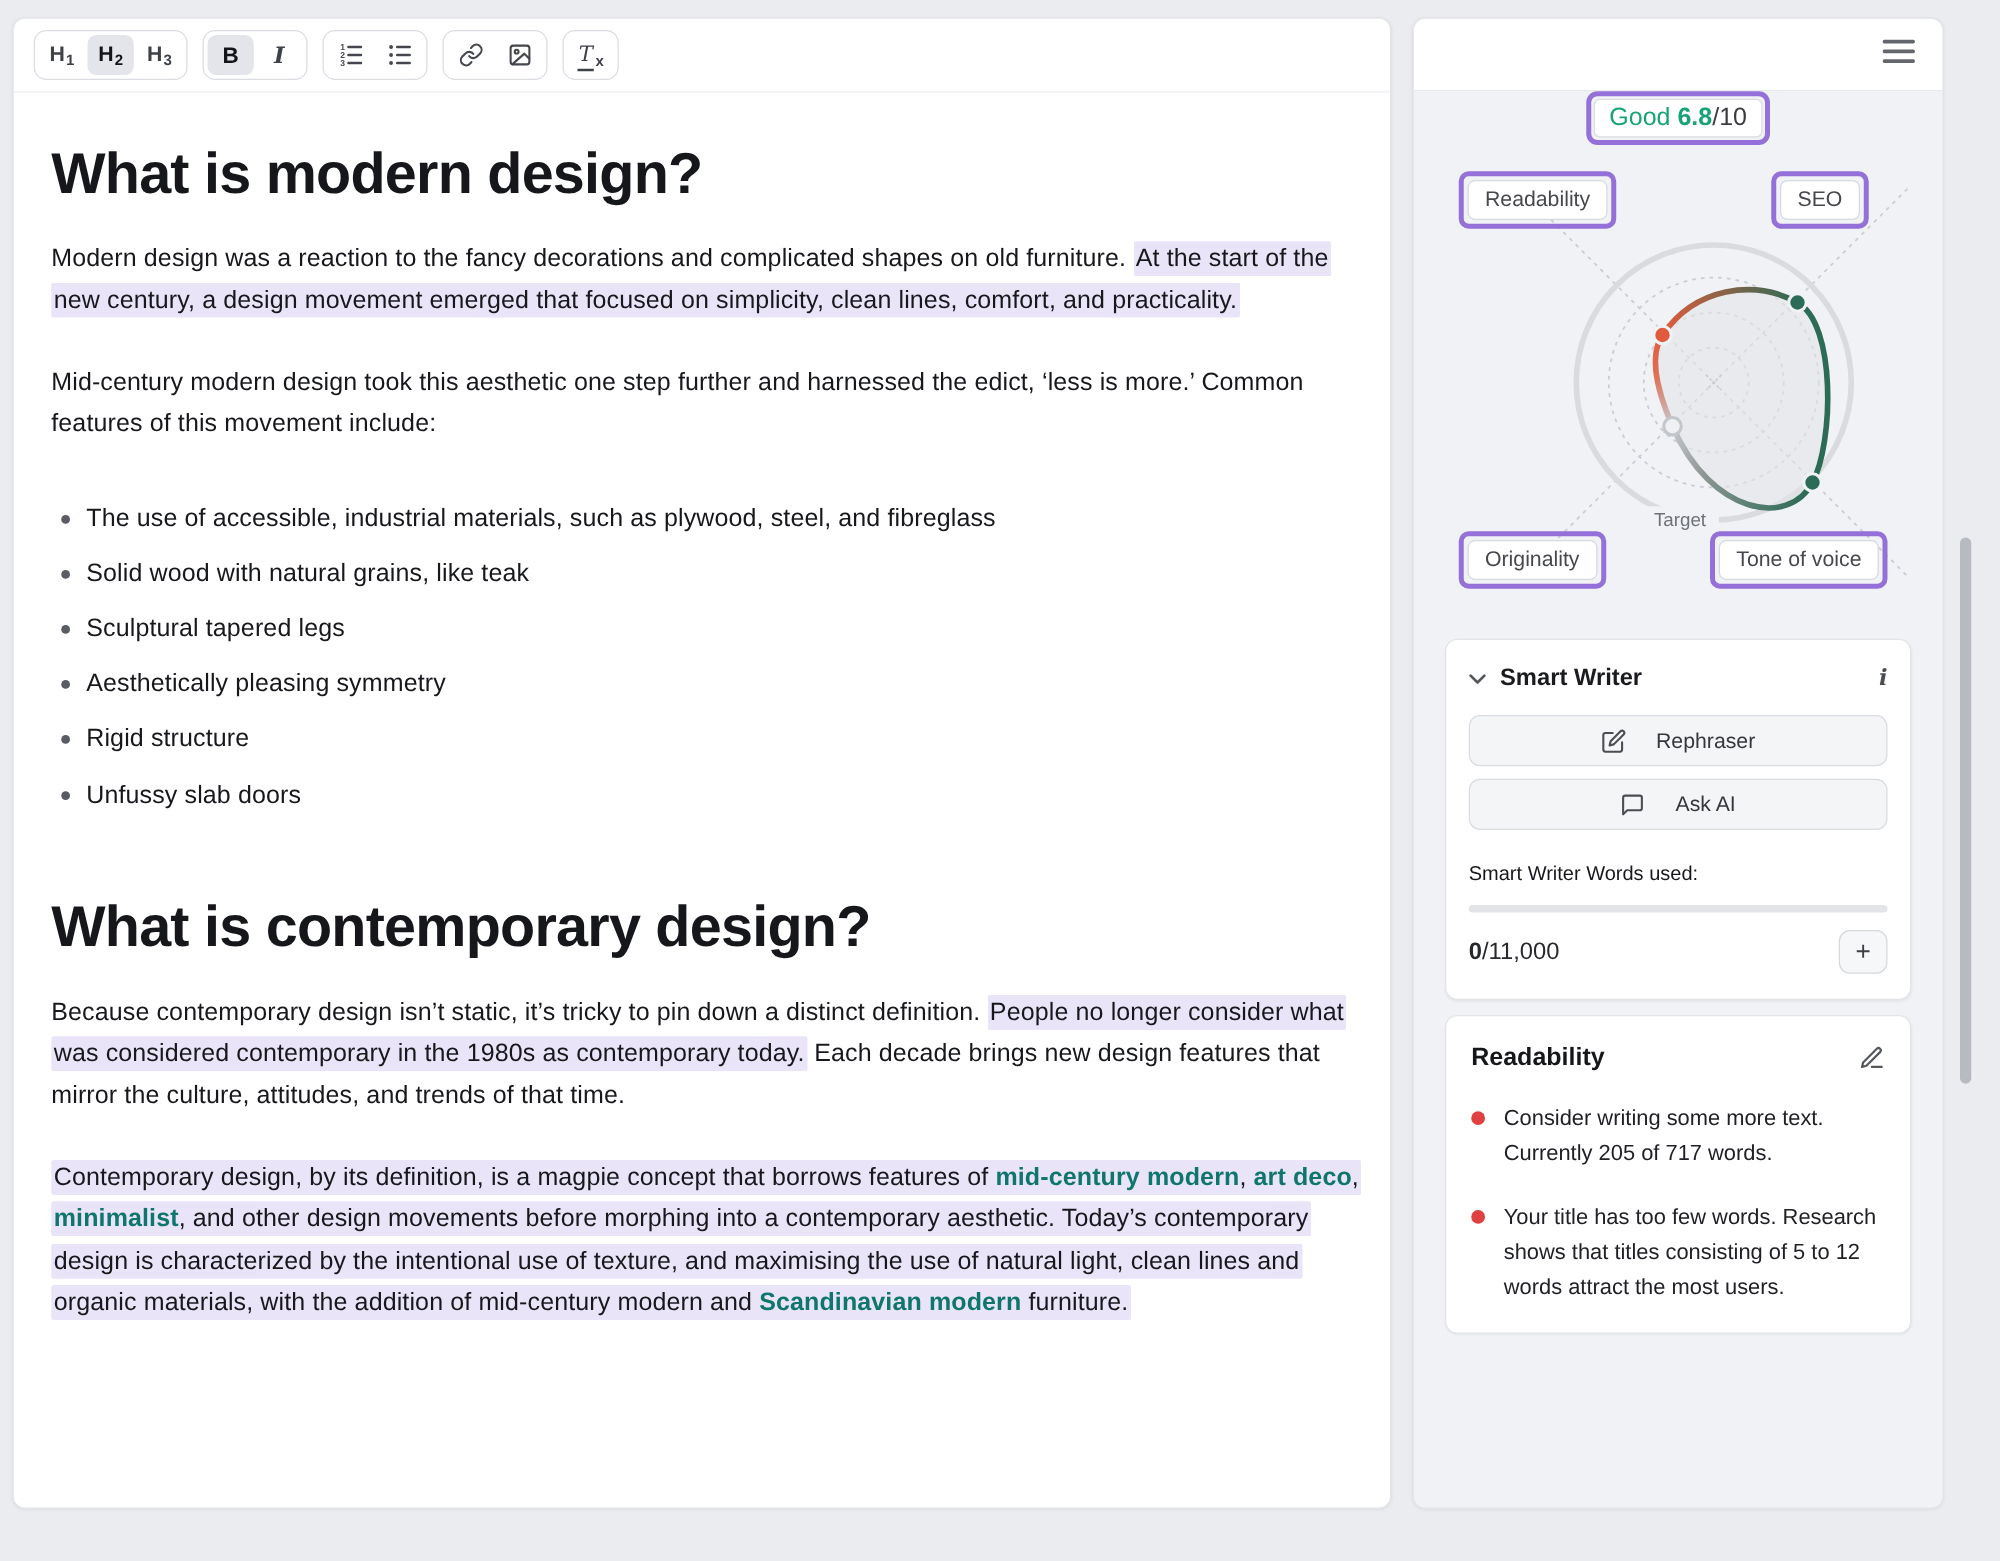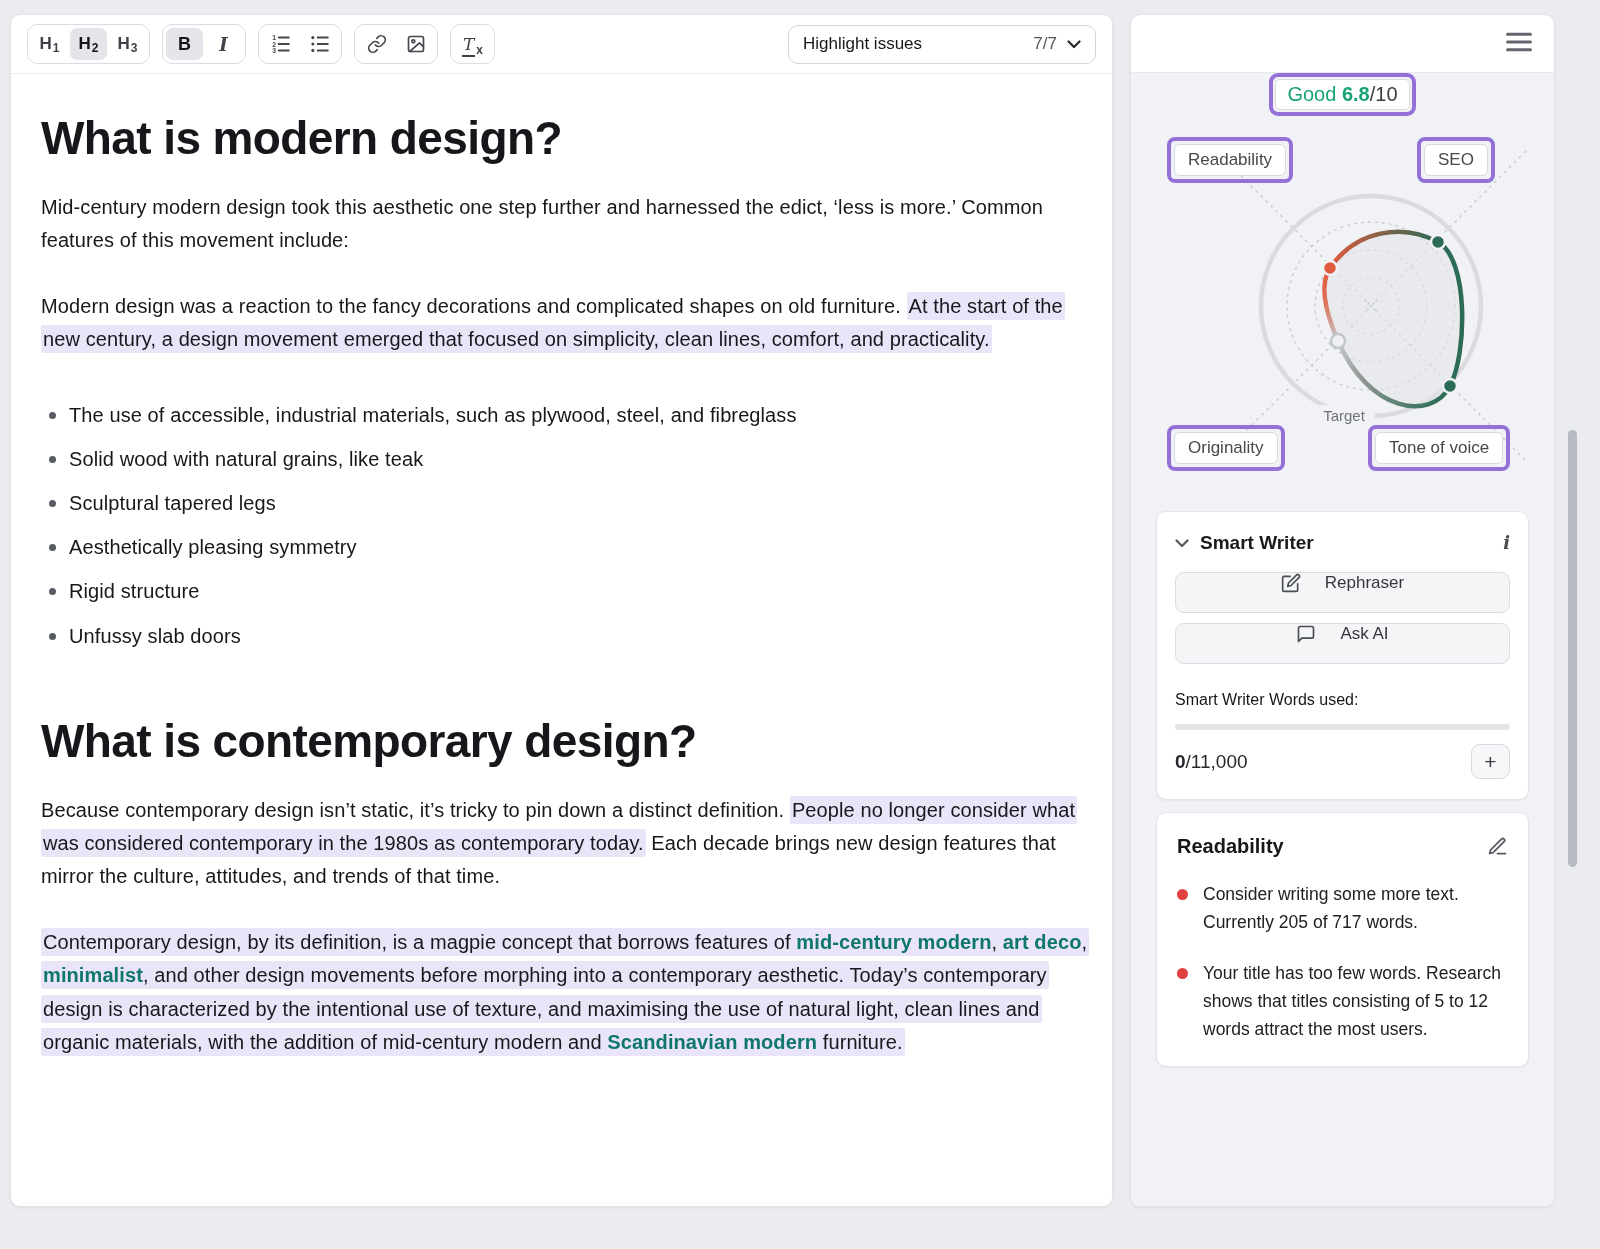--- a/index.html
+++ b/index.html
@@ -108,21 +108,21 @@
   }
   .rd-card { margin-top:12px; margin-bottom:16px; padding:22px 20px; }
   .sw-head { display:flex; align-items:center; gap:11px; }
   .sw-title { font-size:19px; font-weight:700; color:#1a1b1f; }
   .info-icon {
     margin-left:auto; font-family:"DejaVu Serif", serif; font-style:italic; font-weight:700;
     color:#4a4d52; font-size:18px; line-height:1; cursor:pointer;
   }
   .sw-btn {
     margin-top:10px; height:41px; width:100%;
-    display:flex; justify-content:center; gap:24px;
+    display:flex; align-items:center; justify-content:center; gap:24px;
     background:#f4f5f7; border:1px solid #dadce1; border-radius:9px;
     font-size:17px; color:#35373c;
   }
   .sw-btn:first-of-type { margin-top:18px; }
   .sw-words-label { margin-top:27px; font-size:16px; color:#17181c; }
   .sw-progress { margin-top:15px; height:6px; background:#e2e4e8; border-radius:3px; }
   .sw-count-row { margin-top:14px; display:flex; align-items:center; }
   .sw-count { font-size:19px; color:#26282c; }
   .sw-count b { font-weight:800; }
   .plus-btn {
@@ -212,35 +212,26 @@
               <path d="M21 15.5l-4.8-4.8L4.5 21"></path>
             </svg>
         </span>
       </button>
     </div>
     <div class="tb-group">
       <button class="tb-btn">
         <span><span class="cf-t">T</span><span class="tb-sub">x</span></span>
       </button>
     </div>
-    <div class="hi-select">
-      <span>Highlight issues</span>
-      <span class="hi-count">7/7</span>
-      <span>
-        <svg width="14" height="9" viewBox="0 0 14 9">
-            <path d="M1.5 1.5L7 7l5.5-5.5" fill="none" stroke="#26282c" stroke-width="2.2" stroke-linecap="round" stroke-linejoin="round"></path>
-          </svg>
-      </span>
-    </div>
   </div>
 
   <div class="content">
     <h1 class="doc-h">What is modern design?</h1>
+    <p><span>Modern design was a reaction to the fancy decorations and complicated shapes on old furniture. </span><span class="hl">At the start of the new century, a design movement emerged that focused on simplicity, clean lines, comfort, and practicality.</span></p>
     <p>Mid-century modern design took this aesthetic one step further and harnessed the edict, ‘less is more.’ Common features of this movement include:</p>
-    <p><span>Modern design was a reaction to the fancy decorations and complicated shapes on old furniture. </span><span class="hl">At the start of the new century, a design movement emerged that focused on simplicity, clean lines, comfort, and practicality.</span></p>
     <ul class="doc-list">
       <li>The use of accessible, industrial materials, such as plywood, steel, and fibreglass</li>
       <li>Solid wood with natural grains, like teak</li>
       <li>Sculptural tapered legs</li>
       <li>Aesthetically pleasing symmetry</li>
       <li>Rigid structure</li>
       <li>Unfussy slab doors</li>
     </ul>
     <h1 class="doc-h h2gap">What is contemporary design?</h1>
     <p><span>Because contemporary design isn’t static, it’s tricky to pin down a distinct definition. </span><span class="hl">People no longer consider what was considered contemporary in the 1980s as contemporary today.</span><span> Each decade brings new design features that mirror the culture, attitudes, and trends of that time.</span></p>

